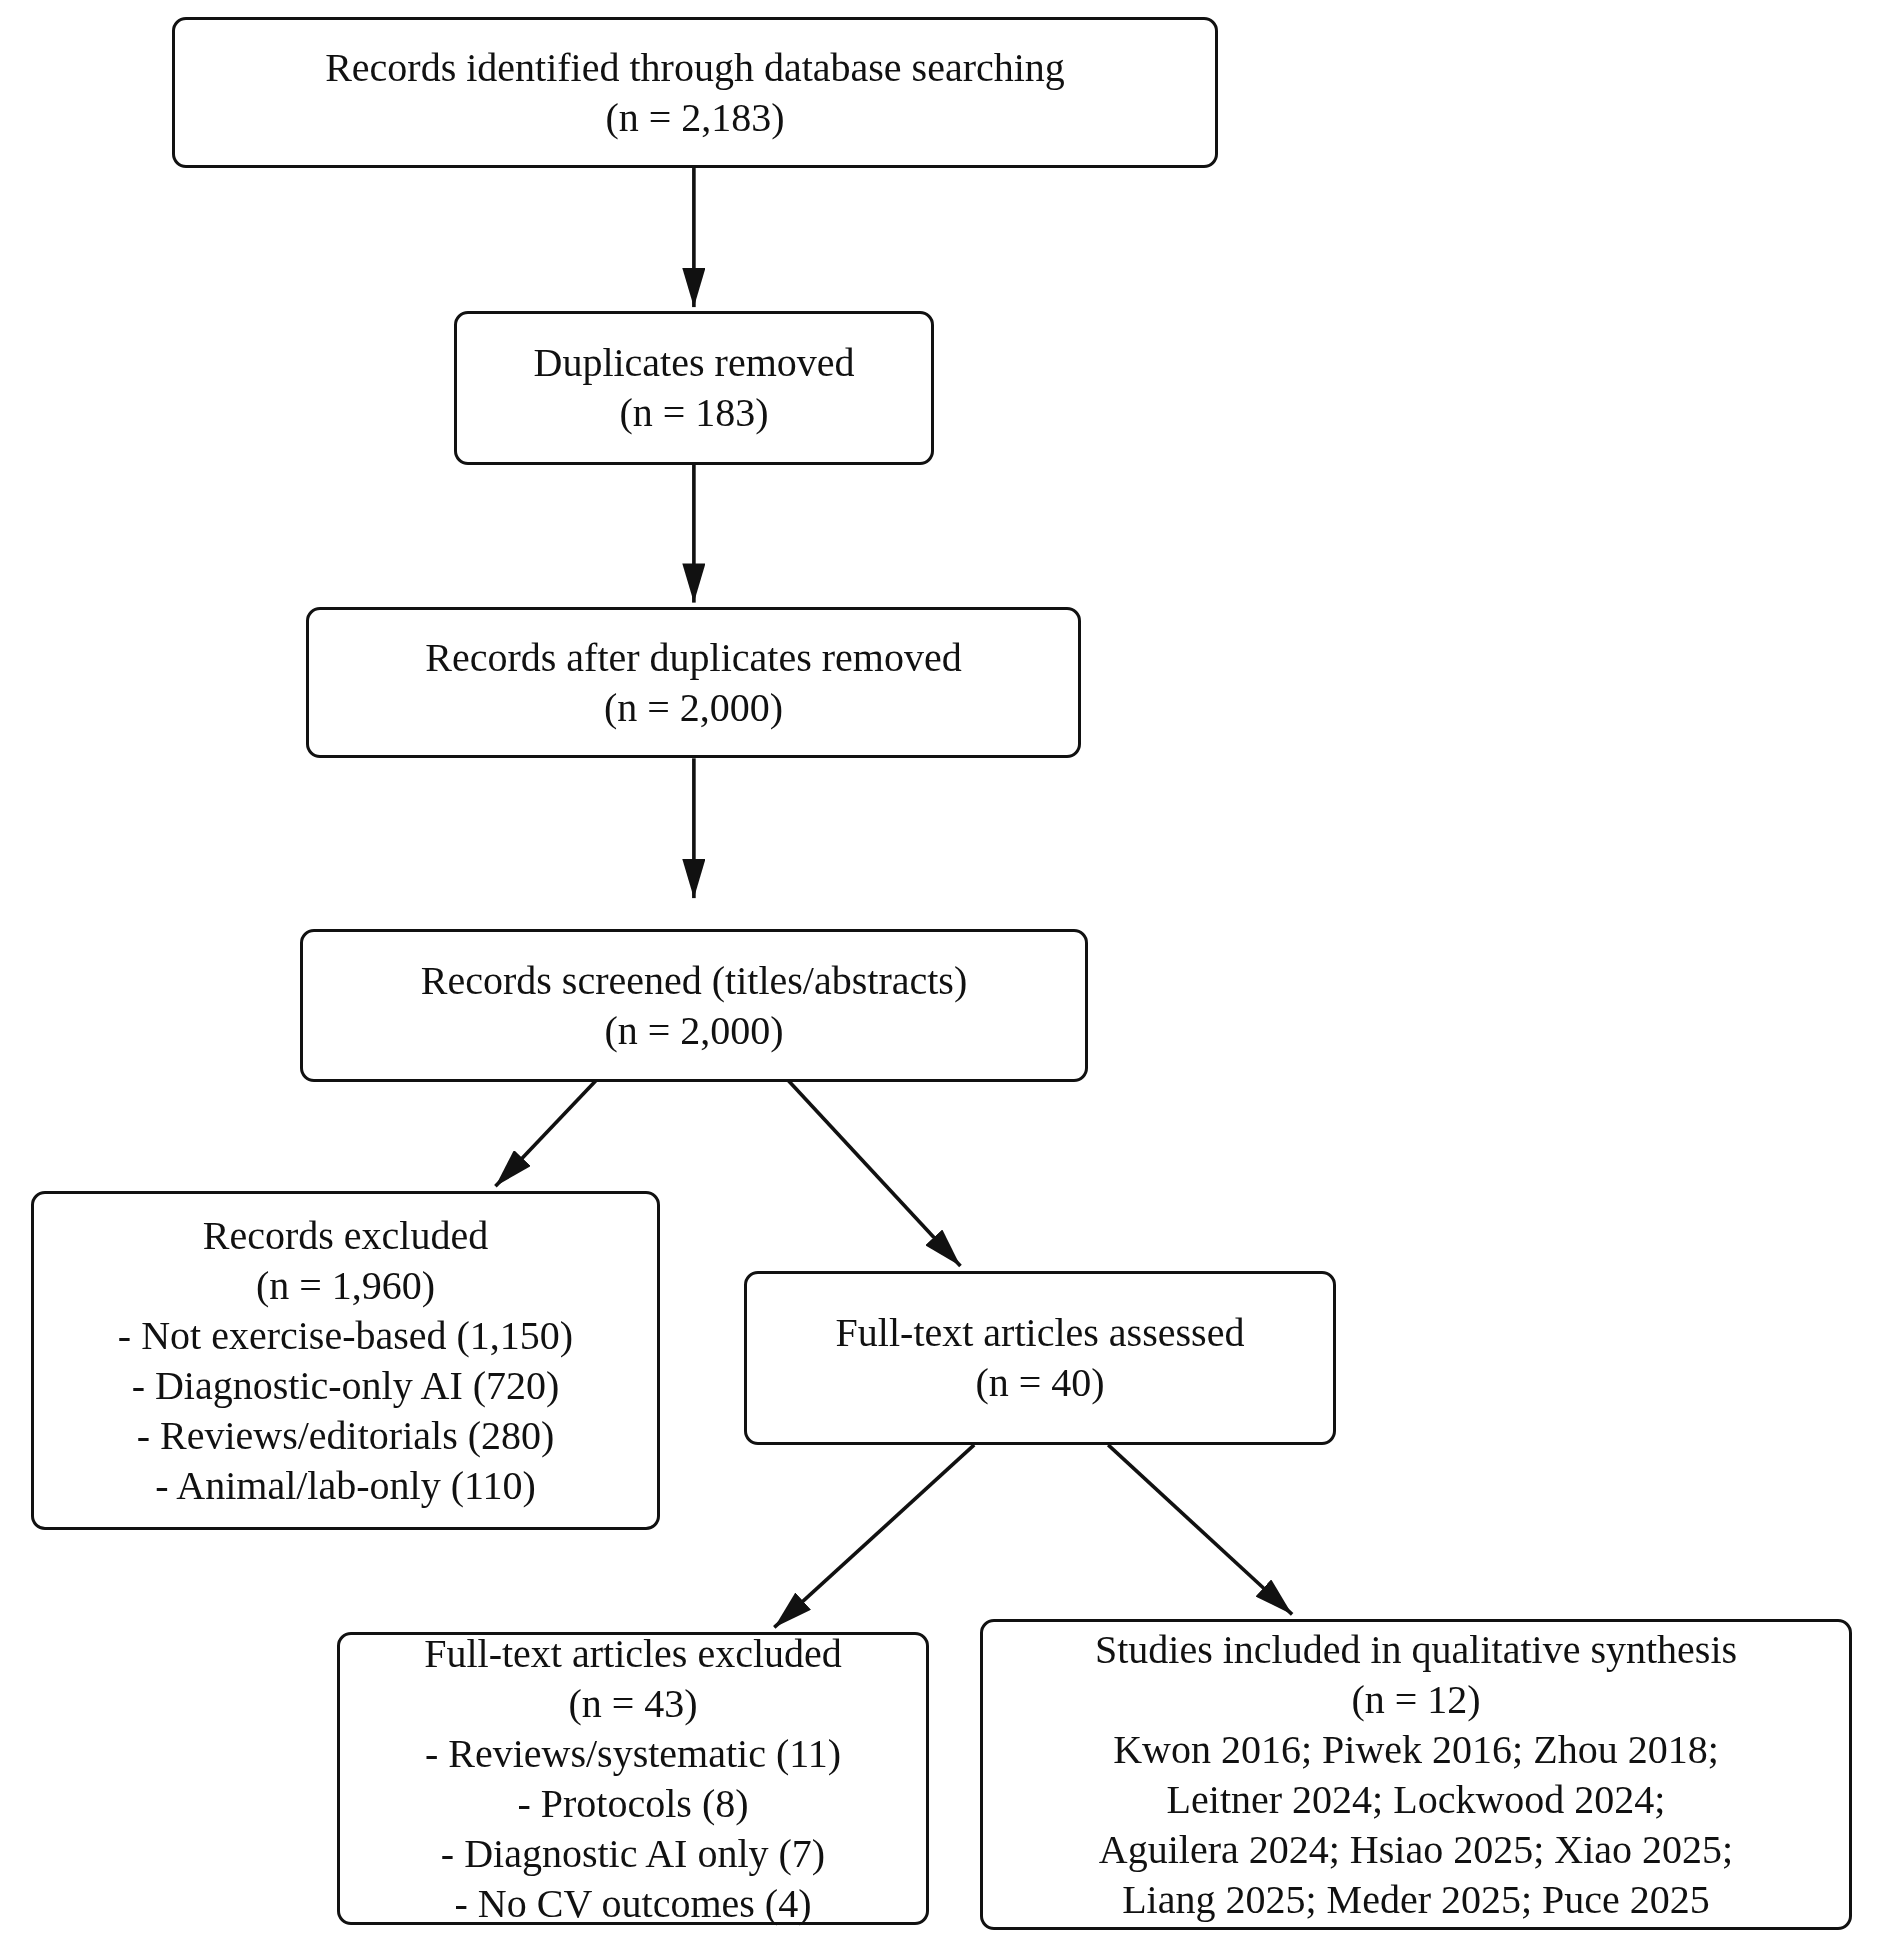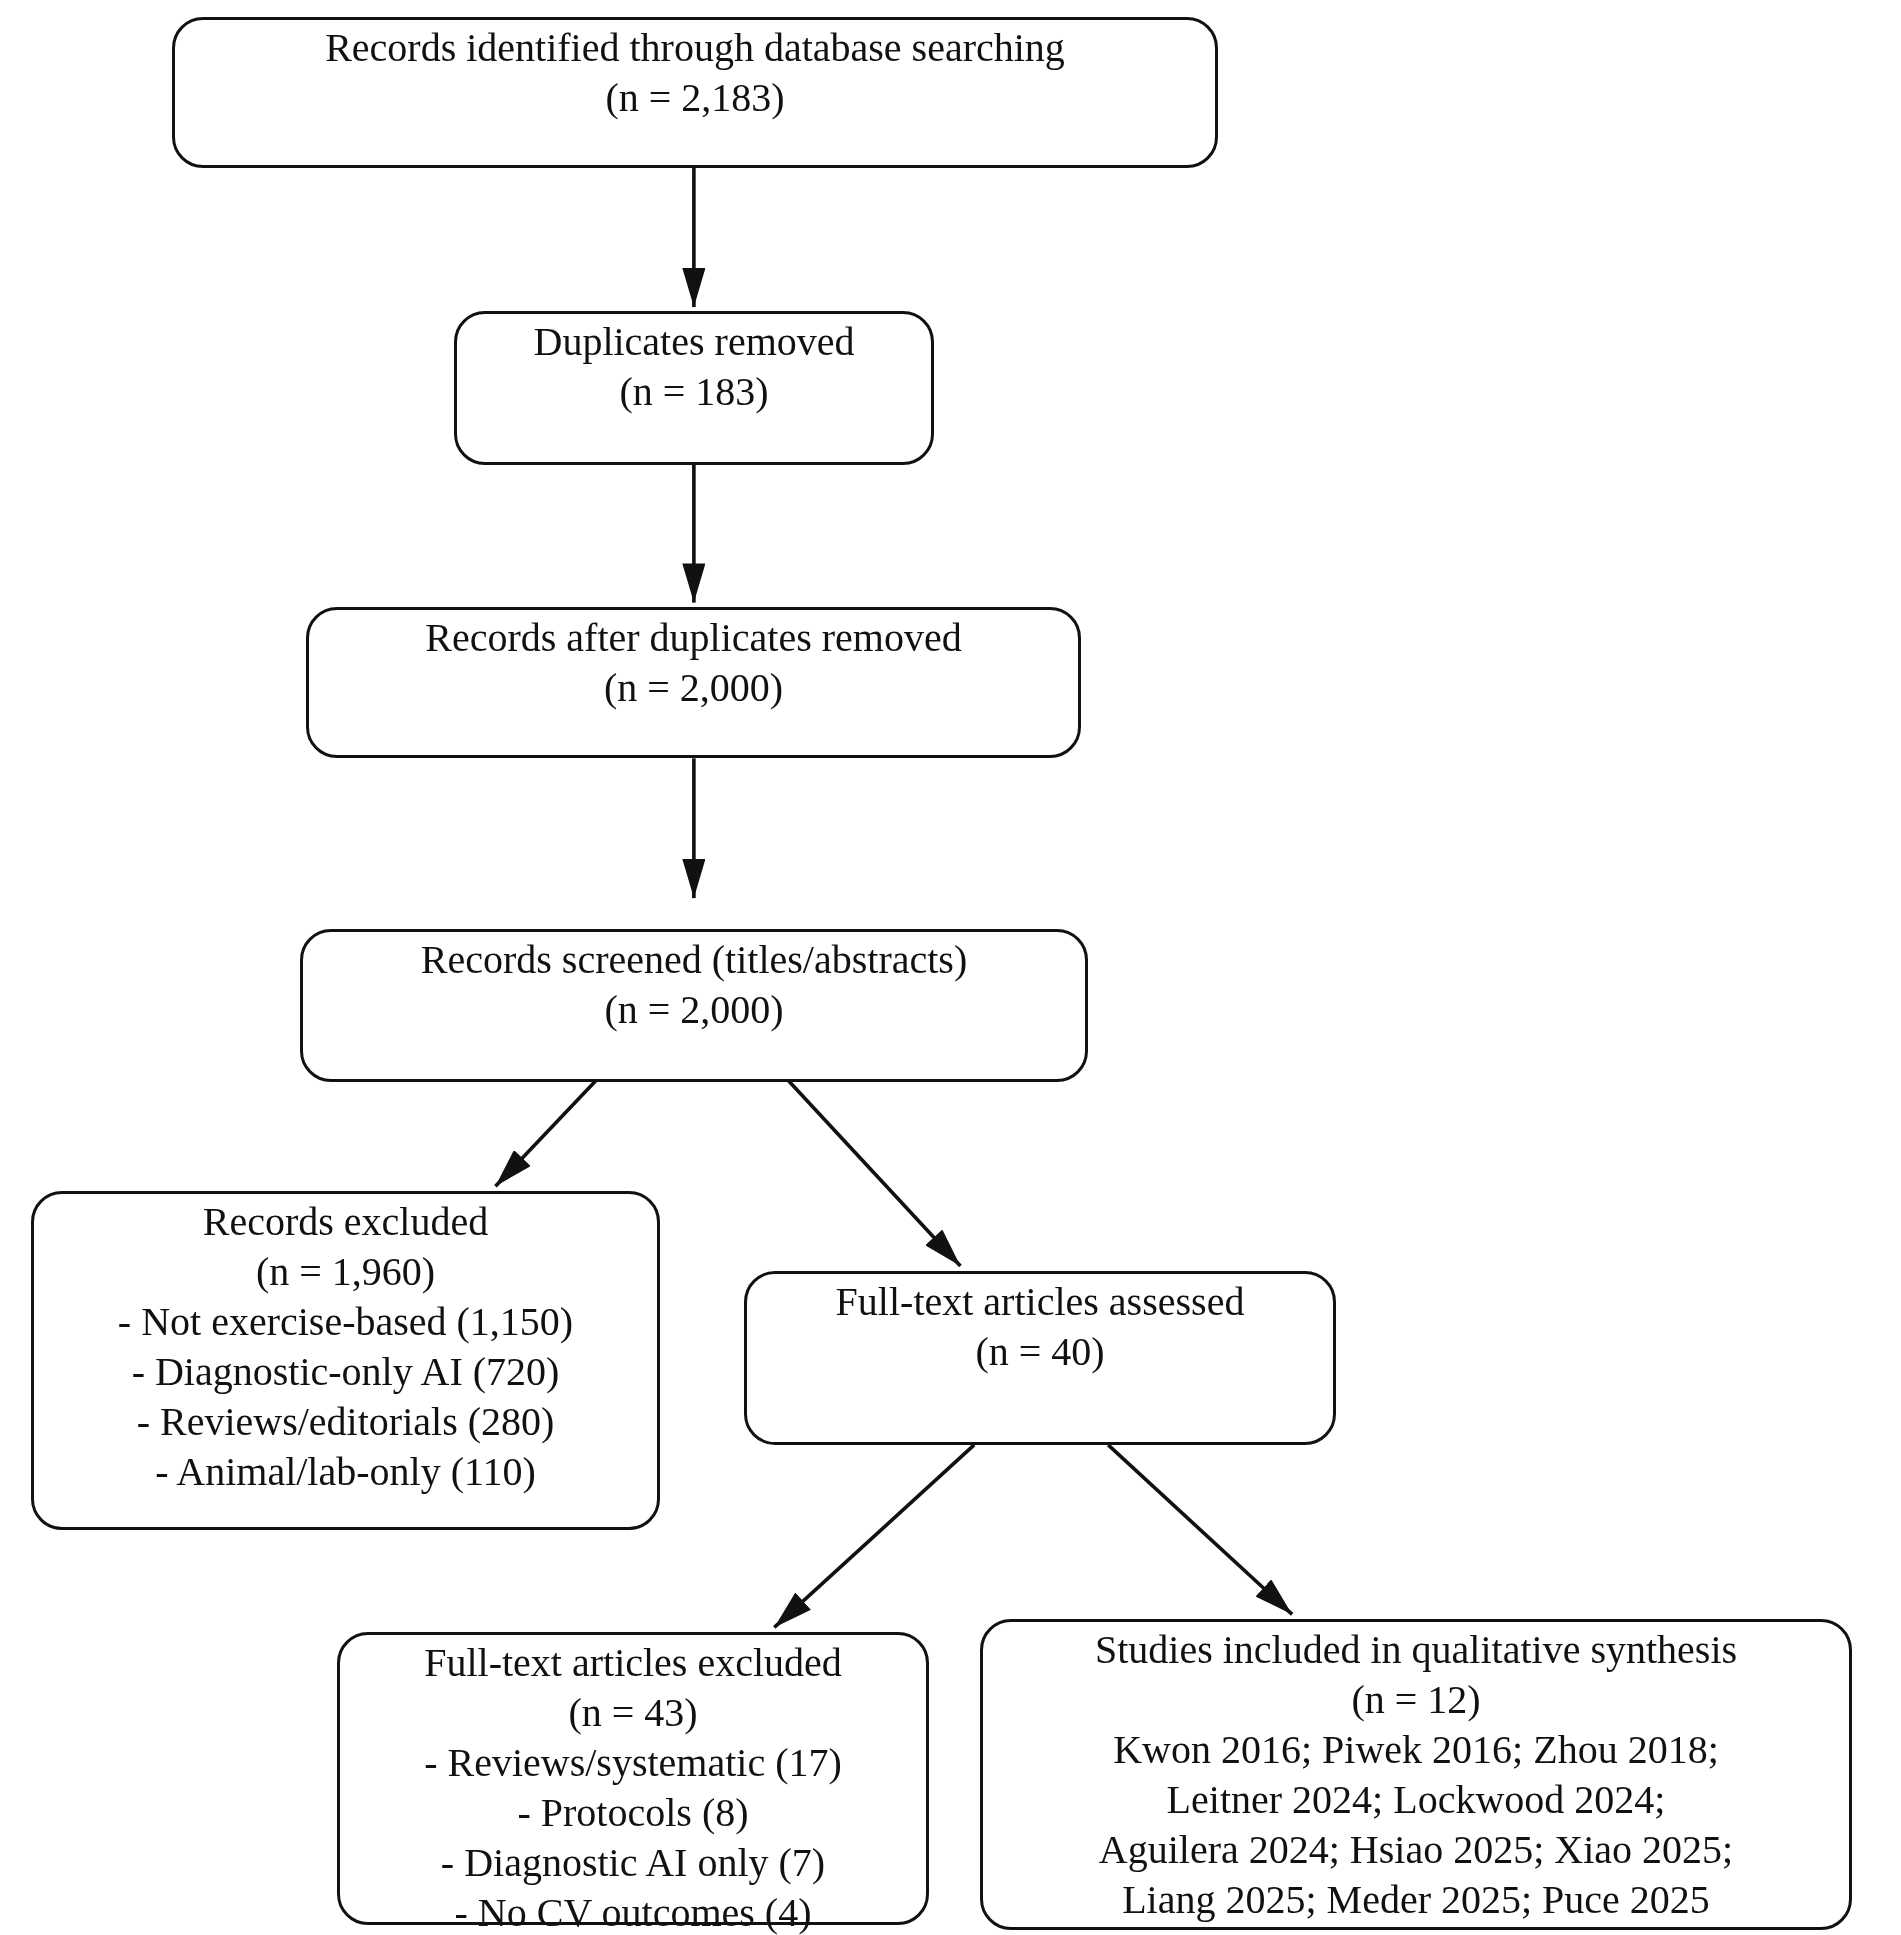--- a/index.html
+++ b/index.html
@@ -21,23 +21,24 @@
     left: 0;
     top: 0;
     width: 1902px;
     height: 1936px;
   }
   .node {
     position: absolute;
     box-sizing: border-box;
     background: #ffffff;
     border: 3.6px solid #111111;
-    border-radius: 31px;
+    border-radius: 14px;
     display: flex;
     flex-direction: column;
+    justify-content: center;
     align-items: center;
     text-align: center;
     font-size: 40px;
     line-height: 50px;
     padding: 2.9px 13px;
   }
   .node .line { white-space: nowrap; }
 
   #node-identified   { left: 172px;  top: 17.4px;   width: 1046px; height: 151px; }
   #node-duplicates   { left: 454px;  top: 311px;  width: 480px;  height: 154px; }
@@ -104,21 +105,21 @@
   </div>
 
   <div class="node" id="node-assessed">
     <div class="line">Full-text articles assessed</div>
     <div class="line">(n = 40)</div>
   </div>
 
   <div class="node" id="node-ft-excluded">
     <div class="line">Full-text articles excluded</div>
     <div class="line">(n = 43)</div>
-    <div class="line">- Reviews/systematic (17)</div>
+    <div class="line">- Reviews/systematic (11)</div>
     <div class="line">- Protocols (8)</div>
     <div class="line">- Diagnostic AI only (7)</div>
     <div class="line">- No CV outcomes (4)</div>
   </div>
 
   <div class="node" id="node-included">
     <div class="line">Studies included in qualitative synthesis</div>
     <div class="line">(n = 12)</div>
     <div class="line">Kwon 2016; Piwek 2016; Zhou 2018;</div>
     <div class="line">Leitner 2024; Lockwood 2024;</div>

